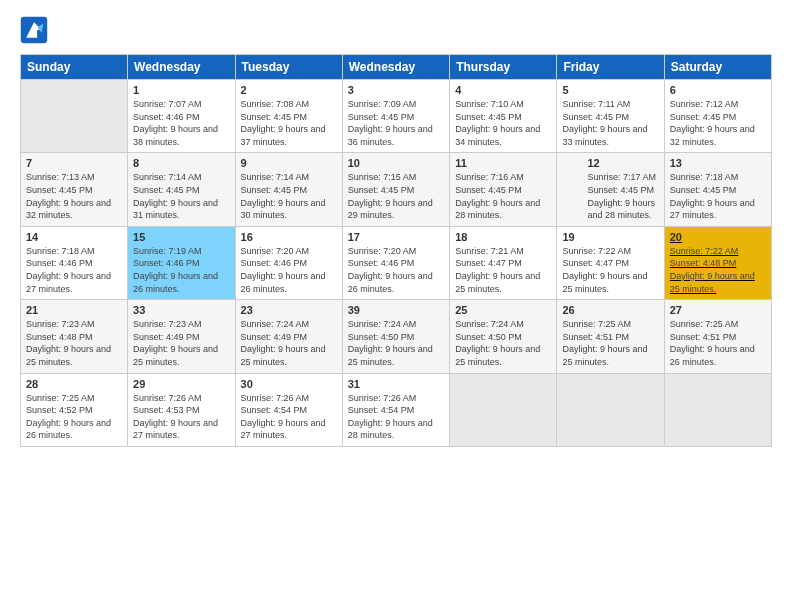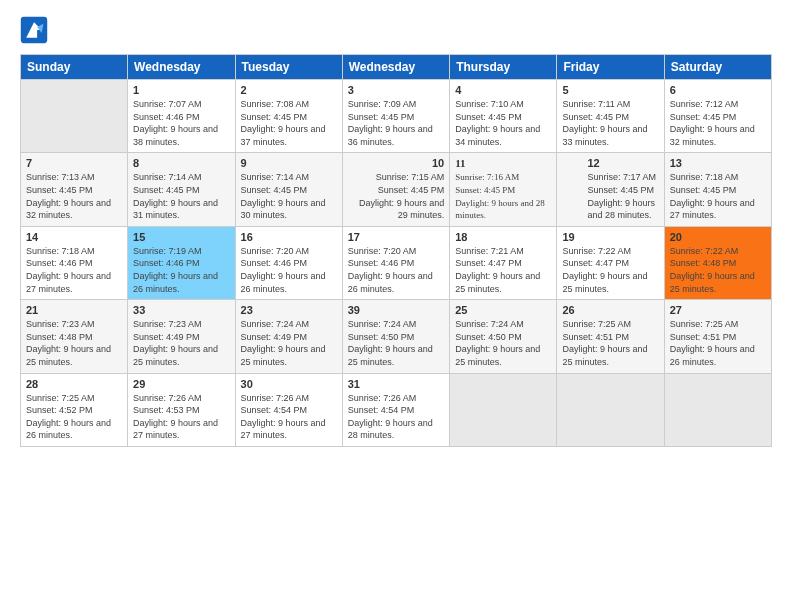--- a/index.html
+++ b/index.html
@@ -161,25 +161,25 @@
             <div class="day-info">Sunrise: 7:13 AM<br>Sunset: 4:45 PM<br>Daylight: 9 hours and 32 minutes.</div>
           </td>
           <td style="background: rgb(245, 245, 245);">
             <div class="day-num">8</div>
             <div class="day-info">Sunrise: 7:14 AM<br>Sunset: 4:45 PM<br>Daylight: 9 hours and 31 minutes.</div>
           </td>
           <td style="background: rgb(245, 245, 245);">
             <div class="day-num">9</div>
             <div class="day-info">Sunrise: 7:14 AM<br>Sunset: 4:45 PM<br>Daylight: 9 hours and 30 minutes.</div>
           </td>
-          <td style="background: rgb(245, 245, 245); text-align: right;">
+          <td style="background: rgb(245, 245, 245);">
             <div class="day-num">10</div>
             <div class="day-info">Sunrise: 7:15 AM<br>Sunset: 4:45 PM<br>Daylight: 9 hours and 29 minutes.</div>
           </td>
-          <td style="background: rgb(245, 245, 245); font-family: Liberation Serif, serif;">
+          <td style="background: rgb(245, 245, 245);">
             <div class="day-num">11</div>
             <div class="day-info">Sunrise: 7:16 AM<br>Sunset: 4:45 PM<br>Daylight: 9 hours and 28 minutes.</div>
           </td>
           <td style="background: rgb(245, 245, 245); padding-left: 30px;">
             <div class="day-num">12</div>
             <div class="day-info">Sunrise: 7:17 AM<br>Sunset: 4:45 PM<br>Daylight: 9 hours and 28 minutes.</div>
           </td>
           <td style="background: rgb(245, 245, 245);">
             <div class="day-num">13</div>
             <div class="day-info">Sunrise: 7:18 AM<br>Sunset: 4:45 PM<br>Daylight: 9 hours and 27 minutes.</div>
@@ -203,21 +203,21 @@
             <div class="day-info">Sunrise: 7:20 AM<br>Sunset: 4:46 PM<br>Daylight: 9 hours and 26 minutes.</div>
           </td>
           <td style="background: rgb(255, 255, 255);">
             <div class="day-num">18</div>
             <div class="day-info">Sunrise: 7:21 AM<br>Sunset: 4:47 PM<br>Daylight: 9 hours and 25 minutes.</div>
           </td>
           <td style="background: rgb(255, 255, 255);">
             <div class="day-num">19</div>
             <div class="day-info">Sunrise: 7:22 AM<br>Sunset: 4:47 PM<br>Daylight: 9 hours and 25 minutes.</div>
           </td>
-          <td style="background: #f97316;">
+          <td style="background: #eab308; text-decoration: underline;">
             <div class="day-num">20</div>
             <div class="day-info">Sunrise: 7:22 AM<br>Sunset: 4:48 PM<br>Daylight: 9 hours and 25 minutes.</div>
           </td>
         </tr>
         <tr>
           <td style="background: rgb(245, 245, 245);">
             <div class="day-num">21</div>
             <div class="day-info">Sunrise: 7:23 AM<br>Sunset: 4:48 PM<br>Daylight: 9 hours and 25 minutes.</div>
           </td>
           <td style="background: rgb(245, 245, 245);">

